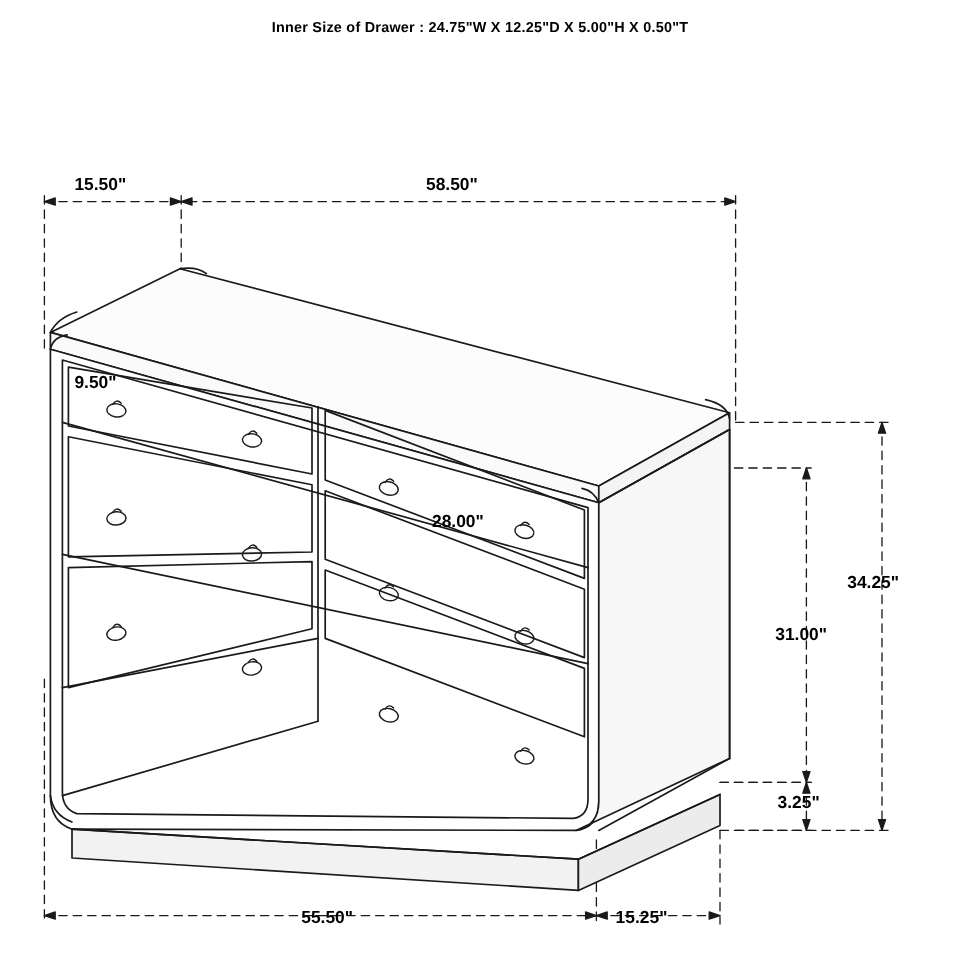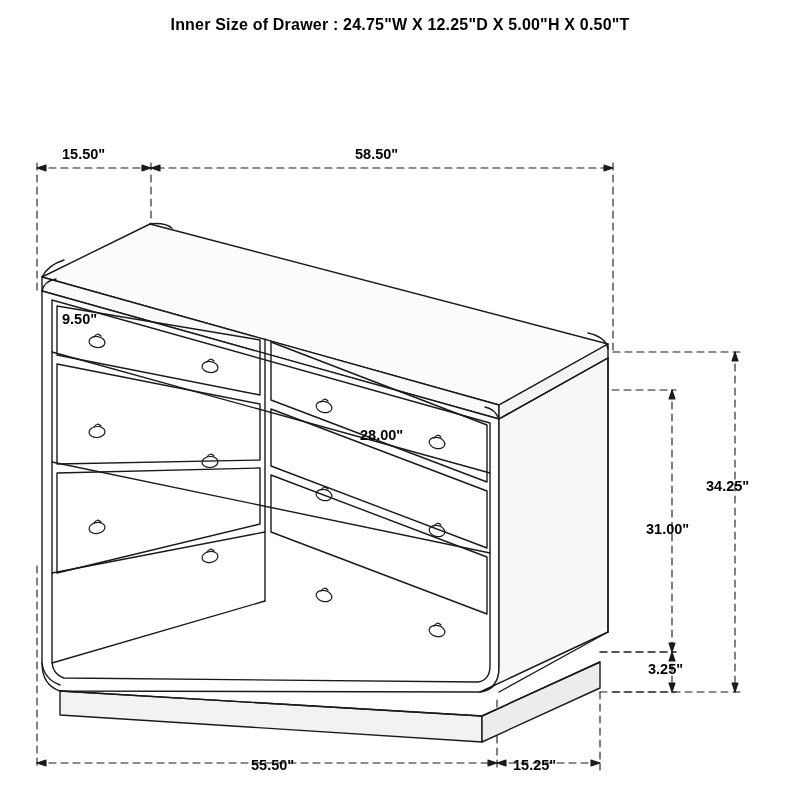--- a/index.html
+++ b/index.html
@@ -19,21 +19,21 @@
     position: relative;
     width: 800px;
     height: 800px;
   }
   .title {
     position: absolute;
     left: 0;
     top: 16px;
     width: 800px;
     text-align: center;
-    font-size: 16px;
+    font-size: 12px;
     font-weight: bold;
     letter-spacing: 0.2px;
   }
   svg.drawing {
     position: absolute;
     left: 0;
     top: 0;
     width: 800px;
     height: 800px;
   }

